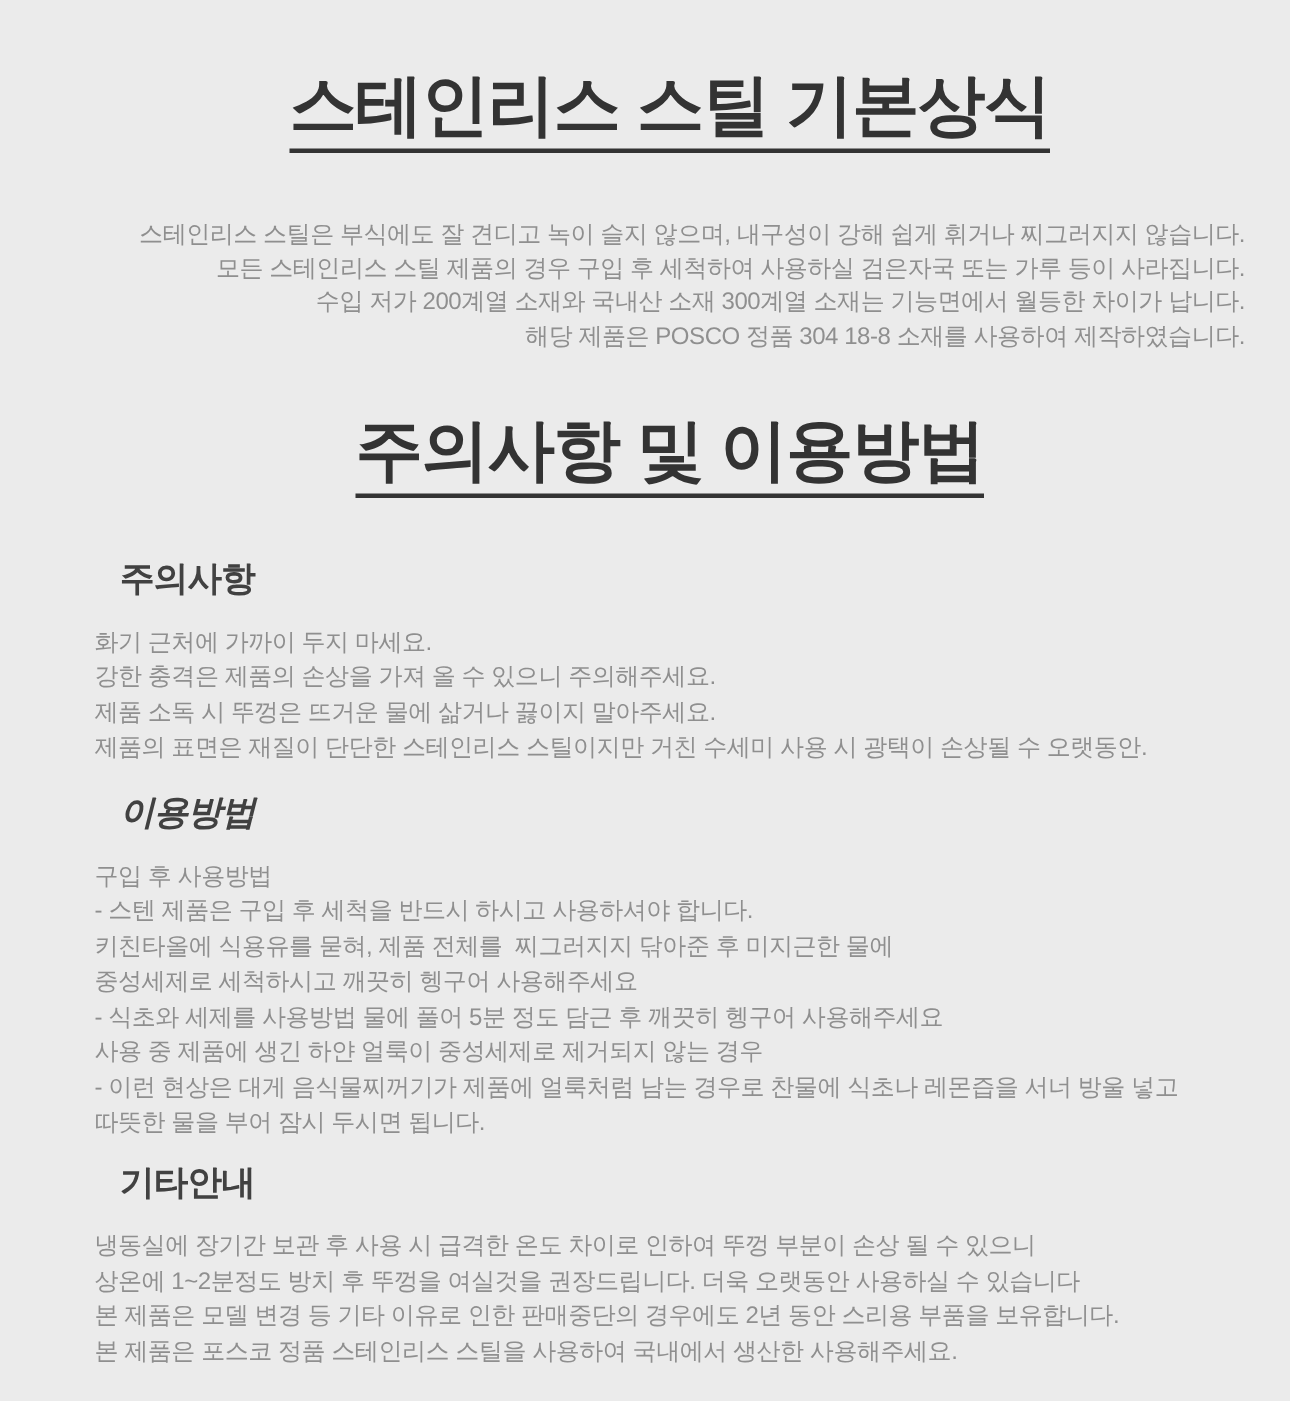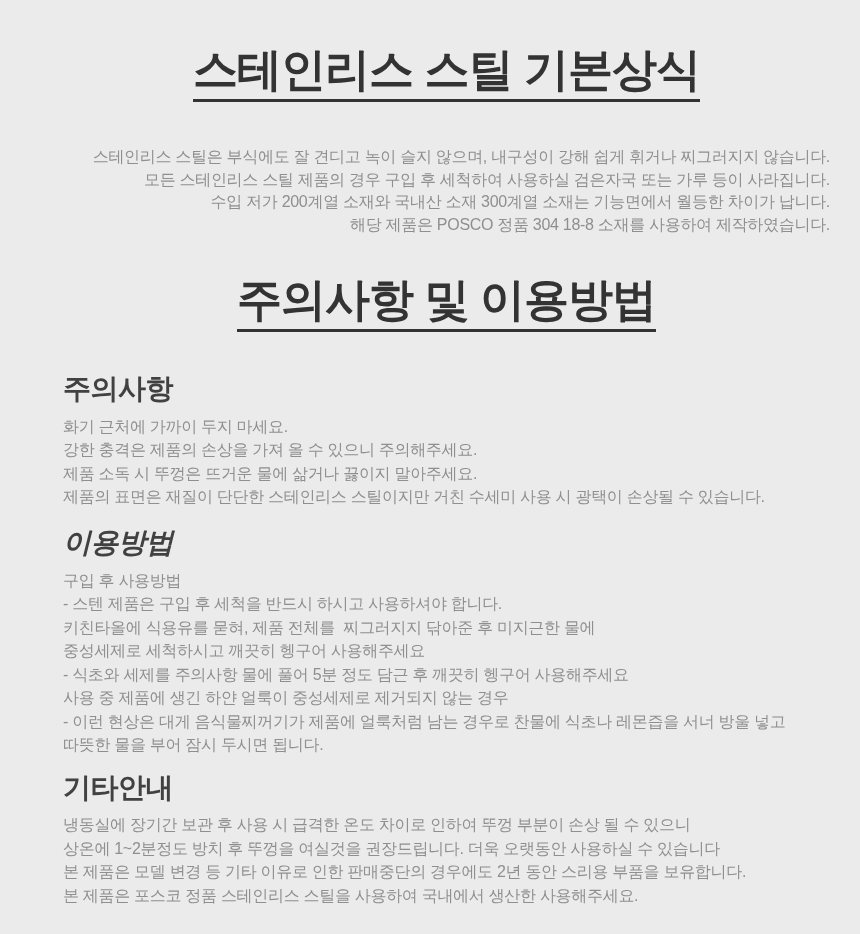--- a/index.html
+++ b/index.html
@@ -45,22 +45,22 @@
     font-size: 16px;
     line-height: 22.5px;
     color: #8f8f8f;
     white-space: pre-wrap;
     letter-spacing: -0.3px;
   }
   section .body-line {
     line-height: 23.5px;
   }
   .section-heading {
-    margin: 0;
-    font-size: 28px;
+    margin: 17px;
+    font-size: 23px;
     font-weight: 600;
     line-height: 1.2;
     color: #414141;
     letter-spacing: -0.5px;
   }
   .section-caution .section-heading   { margin-top: 40px; }
   .section-usage .section-heading     { margin-top: 17px; font-style: italic; }
   .section-etc .section-heading       { margin-top: 14px; }
   .section-body {
     margin-top: 9px;
@@ -85,32 +85,32 @@
   <h2 class="big-title title-sub">
     <span class="underlined">주의사항 및 이용방법</span>
   </h2>
 
   <section class="section-caution">
     <h3 class="section-heading">주의사항</h3>
     <div class="section-body">
       <div class="body-line">화기 근처에 가까이 두지 마세요.</div>
       <div class="body-line">강한 충격은 제품의 손상을 가져 올 수 있으니 주의해주세요.</div>
       <div class="body-line">제품 소독 시 뚜껑은 뜨거운 물에 삶거나 끓이지 말아주세요.</div>
-      <div class="body-line">제품의 표면은 재질이 단단한 스테인리스 스틸이지만 거친 수세미 사용 시 광택이 손상될 수 있습니다.</div>
+      <div class="body-line">제품의 표면은 재질이 단단한 스테인리스 스틸이지만 거친 수세미 사용 시 광택이 손상될 수 오랫동안.</div>
     </div>
   </section>
 
   <section class="section-usage">
     <h3 class="section-heading">이용방법</h3>
     <div class="section-body">
       <div class="body-line">구입 후 사용방법</div>
       <div class="body-line">- 스텐 제품은 구입 후 세척을 반드시 하시고 사용하셔야 합니다.</div>
       <div class="body-line">키친타올에 식용유를 묻혀, 제품 전체를  찌그러지지 닦아준 후 미지근한 물에</div>
       <div class="body-line">중성세제로 세척하시고 깨끗히 헹구어 사용해주세요</div>
-      <div class="body-line">- 식초와 세제를 주의사항 물에 풀어 5분 정도 담근 후 깨끗히 헹구어 사용해주세요</div>
+      <div class="body-line">- 식초와 세제를 사용방법 물에 풀어 5분 정도 담근 후 깨끗히 헹구어 사용해주세요</div>
       <div class="body-line">사용 중 제품에 생긴 하얀 얼룩이 중성세제로 제거되지 않는 경우</div>
       <div class="body-line">- 이런 현상은 대게 음식물찌꺼기가 제품에 얼룩처럼 남는 경우로 찬물에 식초나 레몬즙을 서너 방울 넣고</div>
       <div class="body-line">따뜻한 물을 부어 잠시 두시면 됩니다.</div>
     </div>
   </section>
 
   <section class="section-etc">
     <h3 class="section-heading">기타안내</h3>
     <div class="section-body">
       <div class="body-line">냉동실에 장기간 보관 후 사용 시 급격한 온도 차이로 인하여 뚜껑 부분이 손상 될 수 있으니</div>

